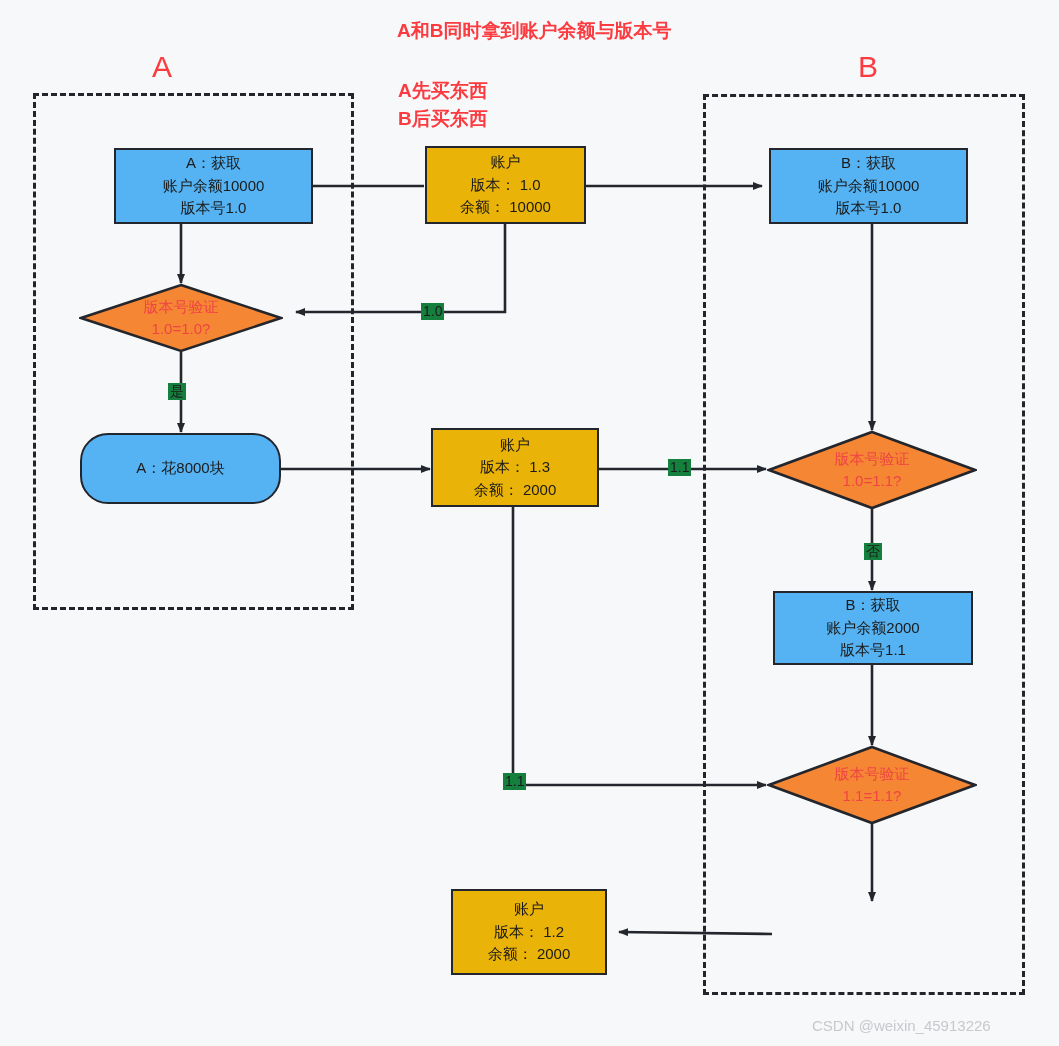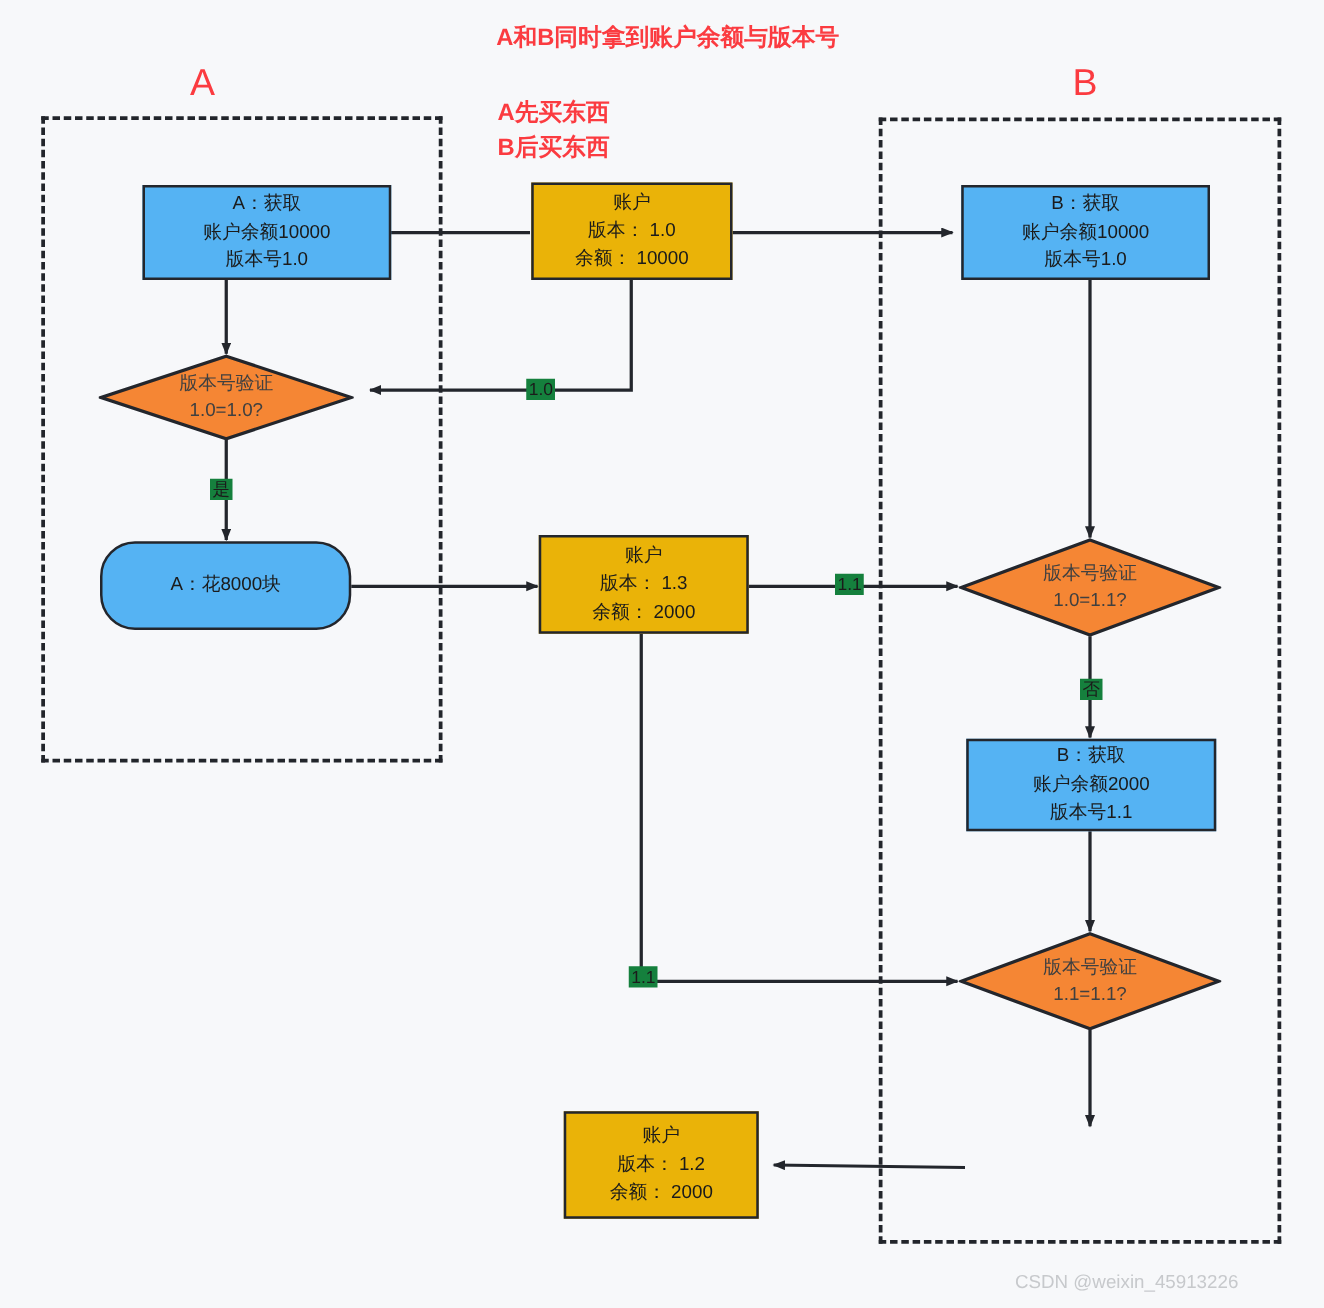--- a/index.html
+++ b/index.html
@@ -77,21 +77,21 @@
   .diamond-text {
     position: absolute;
     left: 0;
     top: 0;
     width: 100%;
     height: 100%;
     display: flex;
     flex-direction: column;
     align-items: center;
     justify-content: center;
-    color: #404040;
+    color: #ef4444;
     font-size: 15px;
     line-height: 1.5;
     text-align: center;
     font-family: "Liberation Sans", "DejaVu Sans", sans-serif;
   }
   .edge-label {
     position: absolute;
     font-size: 14px;
     color: #1b1b1b;
     background: #15803d;

